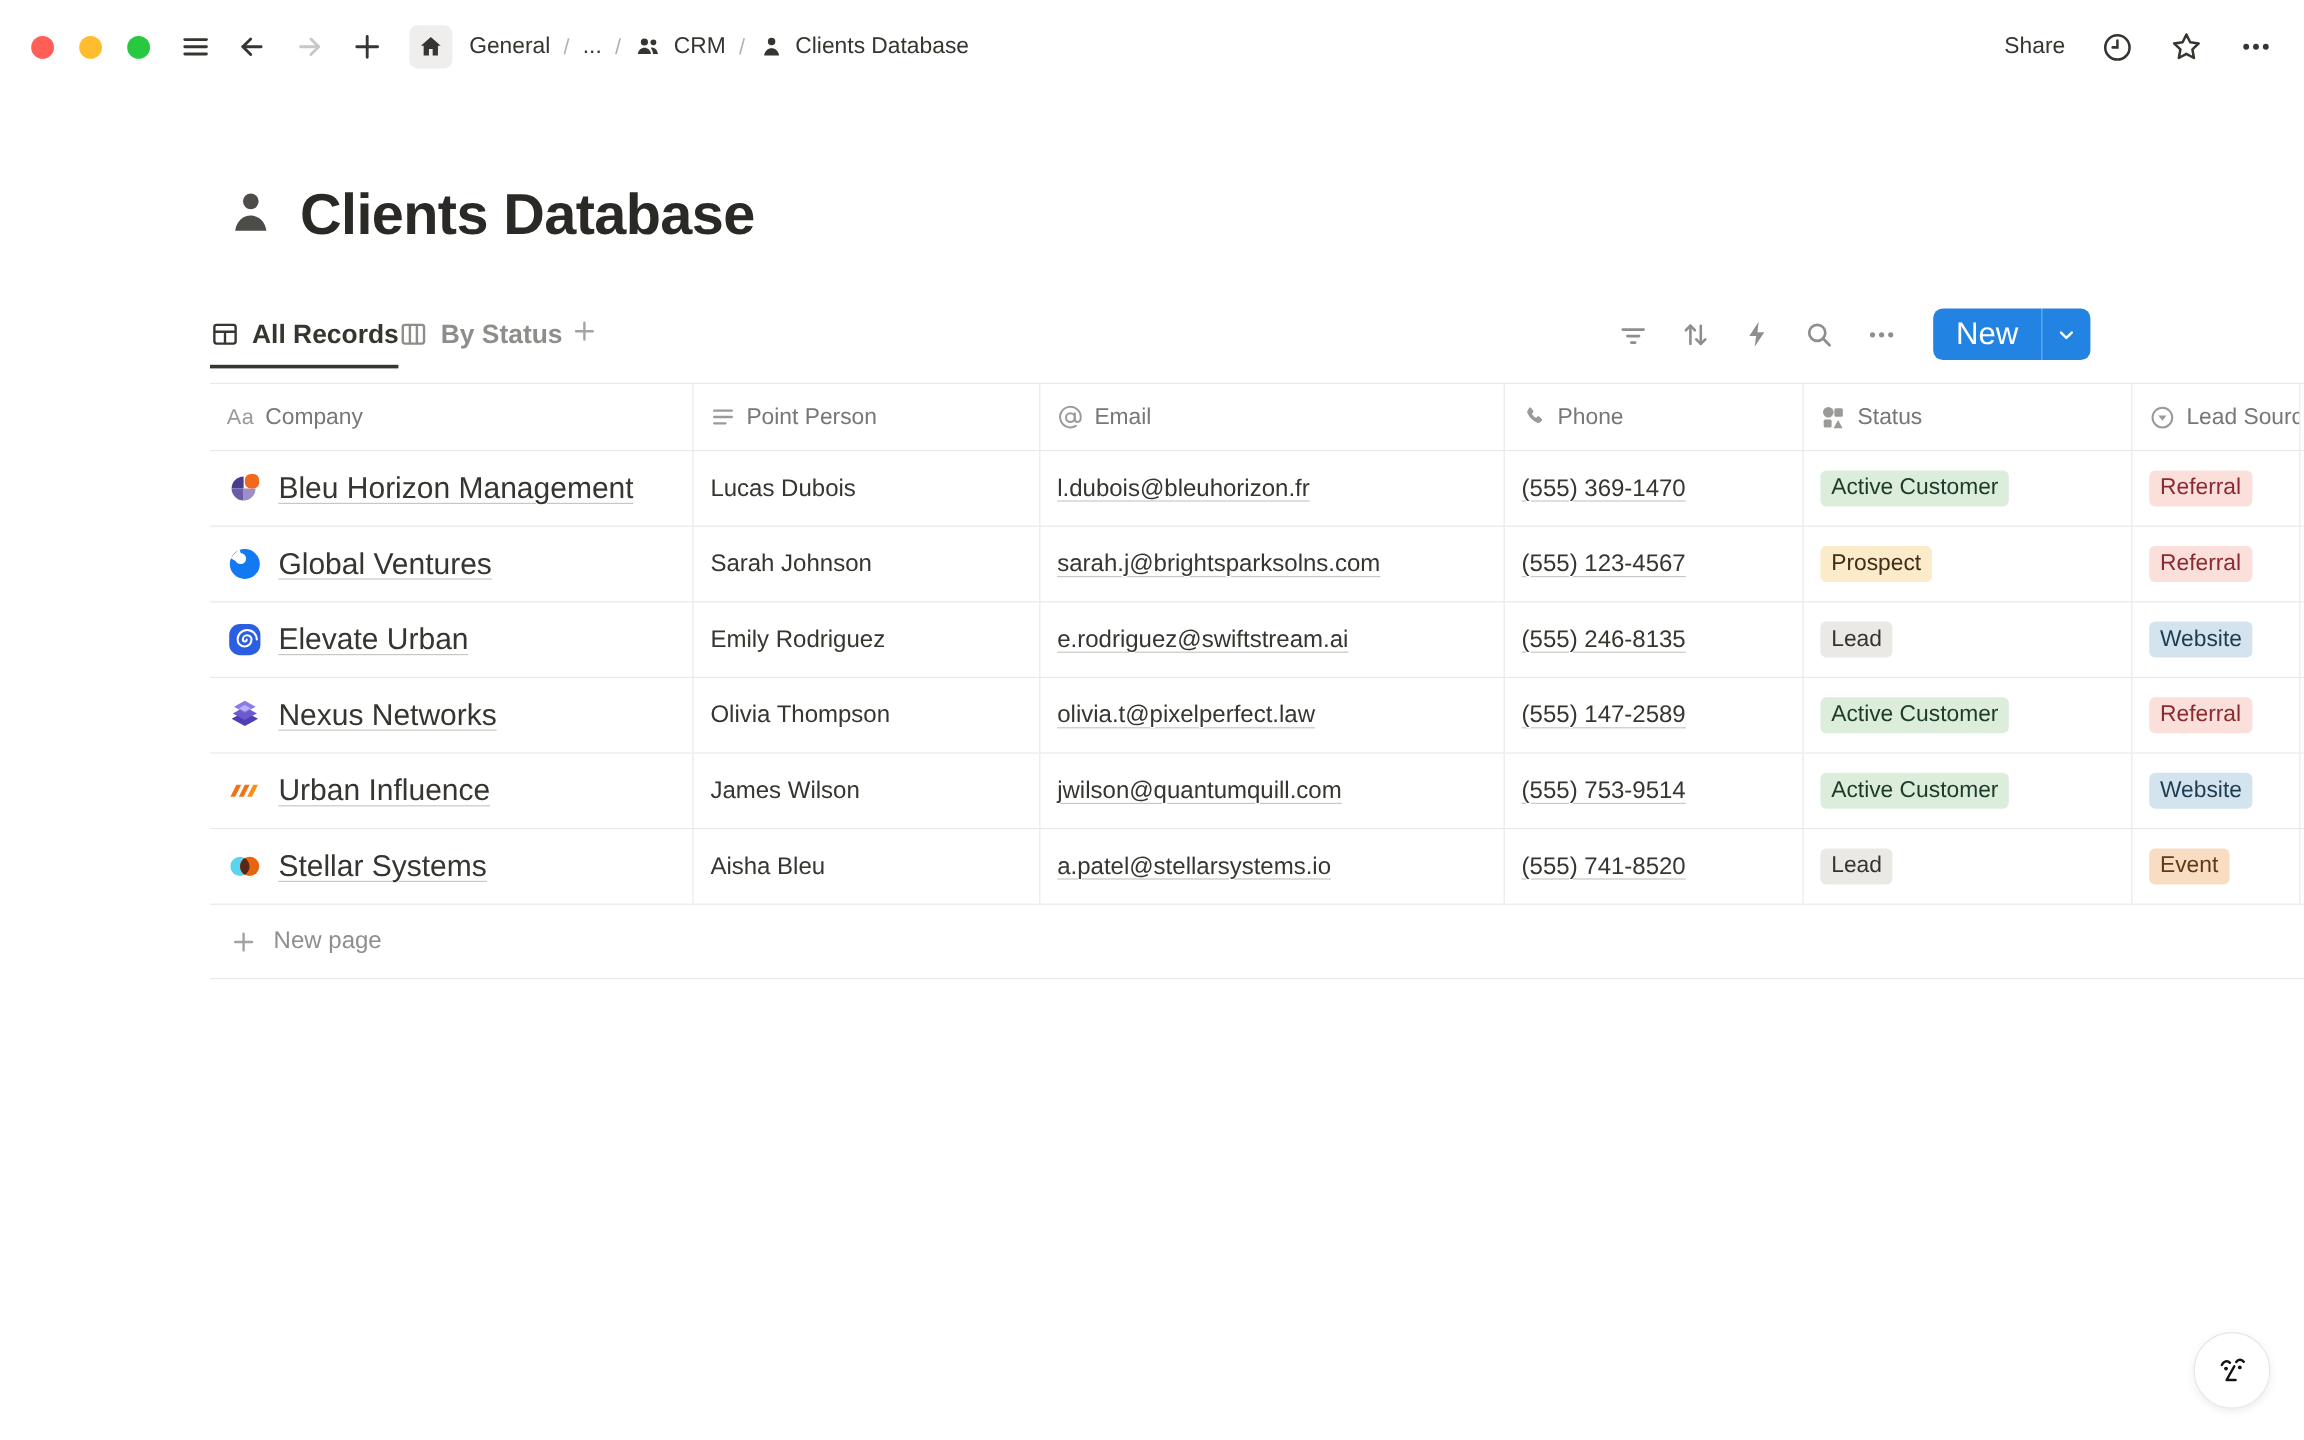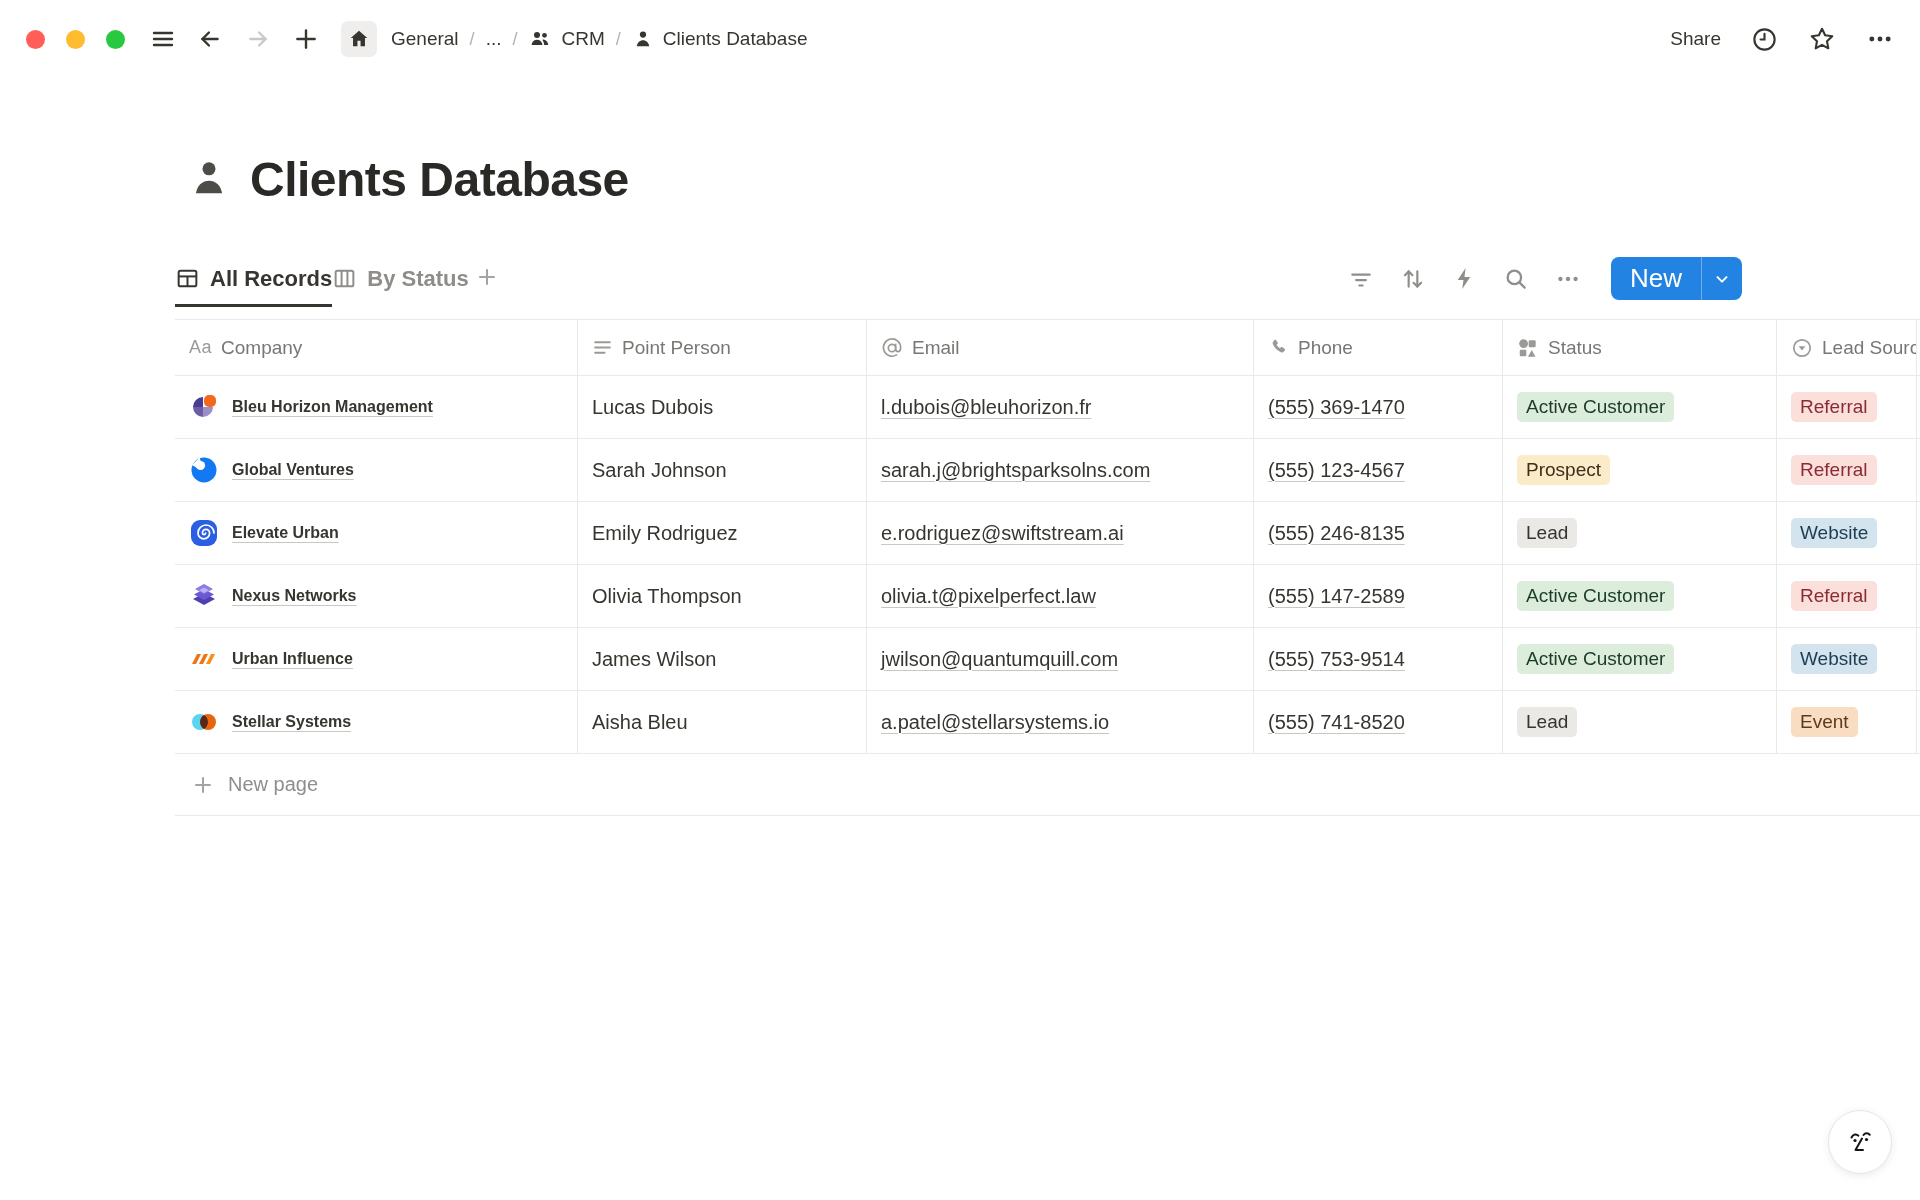--- a/index.html
+++ b/index.html
@@ -50,21 +50,21 @@
   .grid-row.data { border-bottom:1px solid #E9E9E7; height:63px; }
   .cell { display:flex; align-items:center; padding:0 10px 0 14px; border-right:1px solid #E9E9E7;
     overflow:hidden; white-space:nowrap; }
   .cell.h { color:#787774; font-size:19px; gap:9px; cursor:pointer; }
   .cell.h .aa { font-size:18px; color:#9B9A97; letter-spacing:0.5px; }
   .cell .hicon { display:flex; align-items:center; }
   .cell-text { font-size:20px; color:#37352F; }
   .link-u { text-decoration:underline; text-decoration-color:rgba(55,53,47,0.28);
     text-underline-offset:4px; text-decoration-thickness:1px; cursor:pointer; }
   .company-wrap { display:flex; align-items:center; gap:13px; overflow:hidden; }
-  .company-name { font-size:16px; font-weight:700; }
+  .company-name { font-size:25px; font-weight:400; }
   .logo { width:30px; height:30px; flex:0 0 30px; display:flex; align-items:center; justify-content:center; }
   .badge { display:inline-block; font-size:19px; line-height:25px; padding:2px 9px 3px;
     border-radius:5px; cursor:pointer; }
   .newpage-row { display:flex; align-items:center; gap:13px; height:62px; padding-left:16px;
     border-bottom:1px solid #E9E9E7; color:#8F8E8B; font-size:20px; cursor:pointer; }
 
   
   .face-fab { position:absolute; right:28px; bottom:26px; width:64px; height:64px; border-radius:50%;
     background:#fff; border:1px solid #E8E7E5; box-shadow:0 2px 8px rgba(0,0,0,0.08);
     display:flex; align-items:center; justify-content:center; cursor:pointer; }

